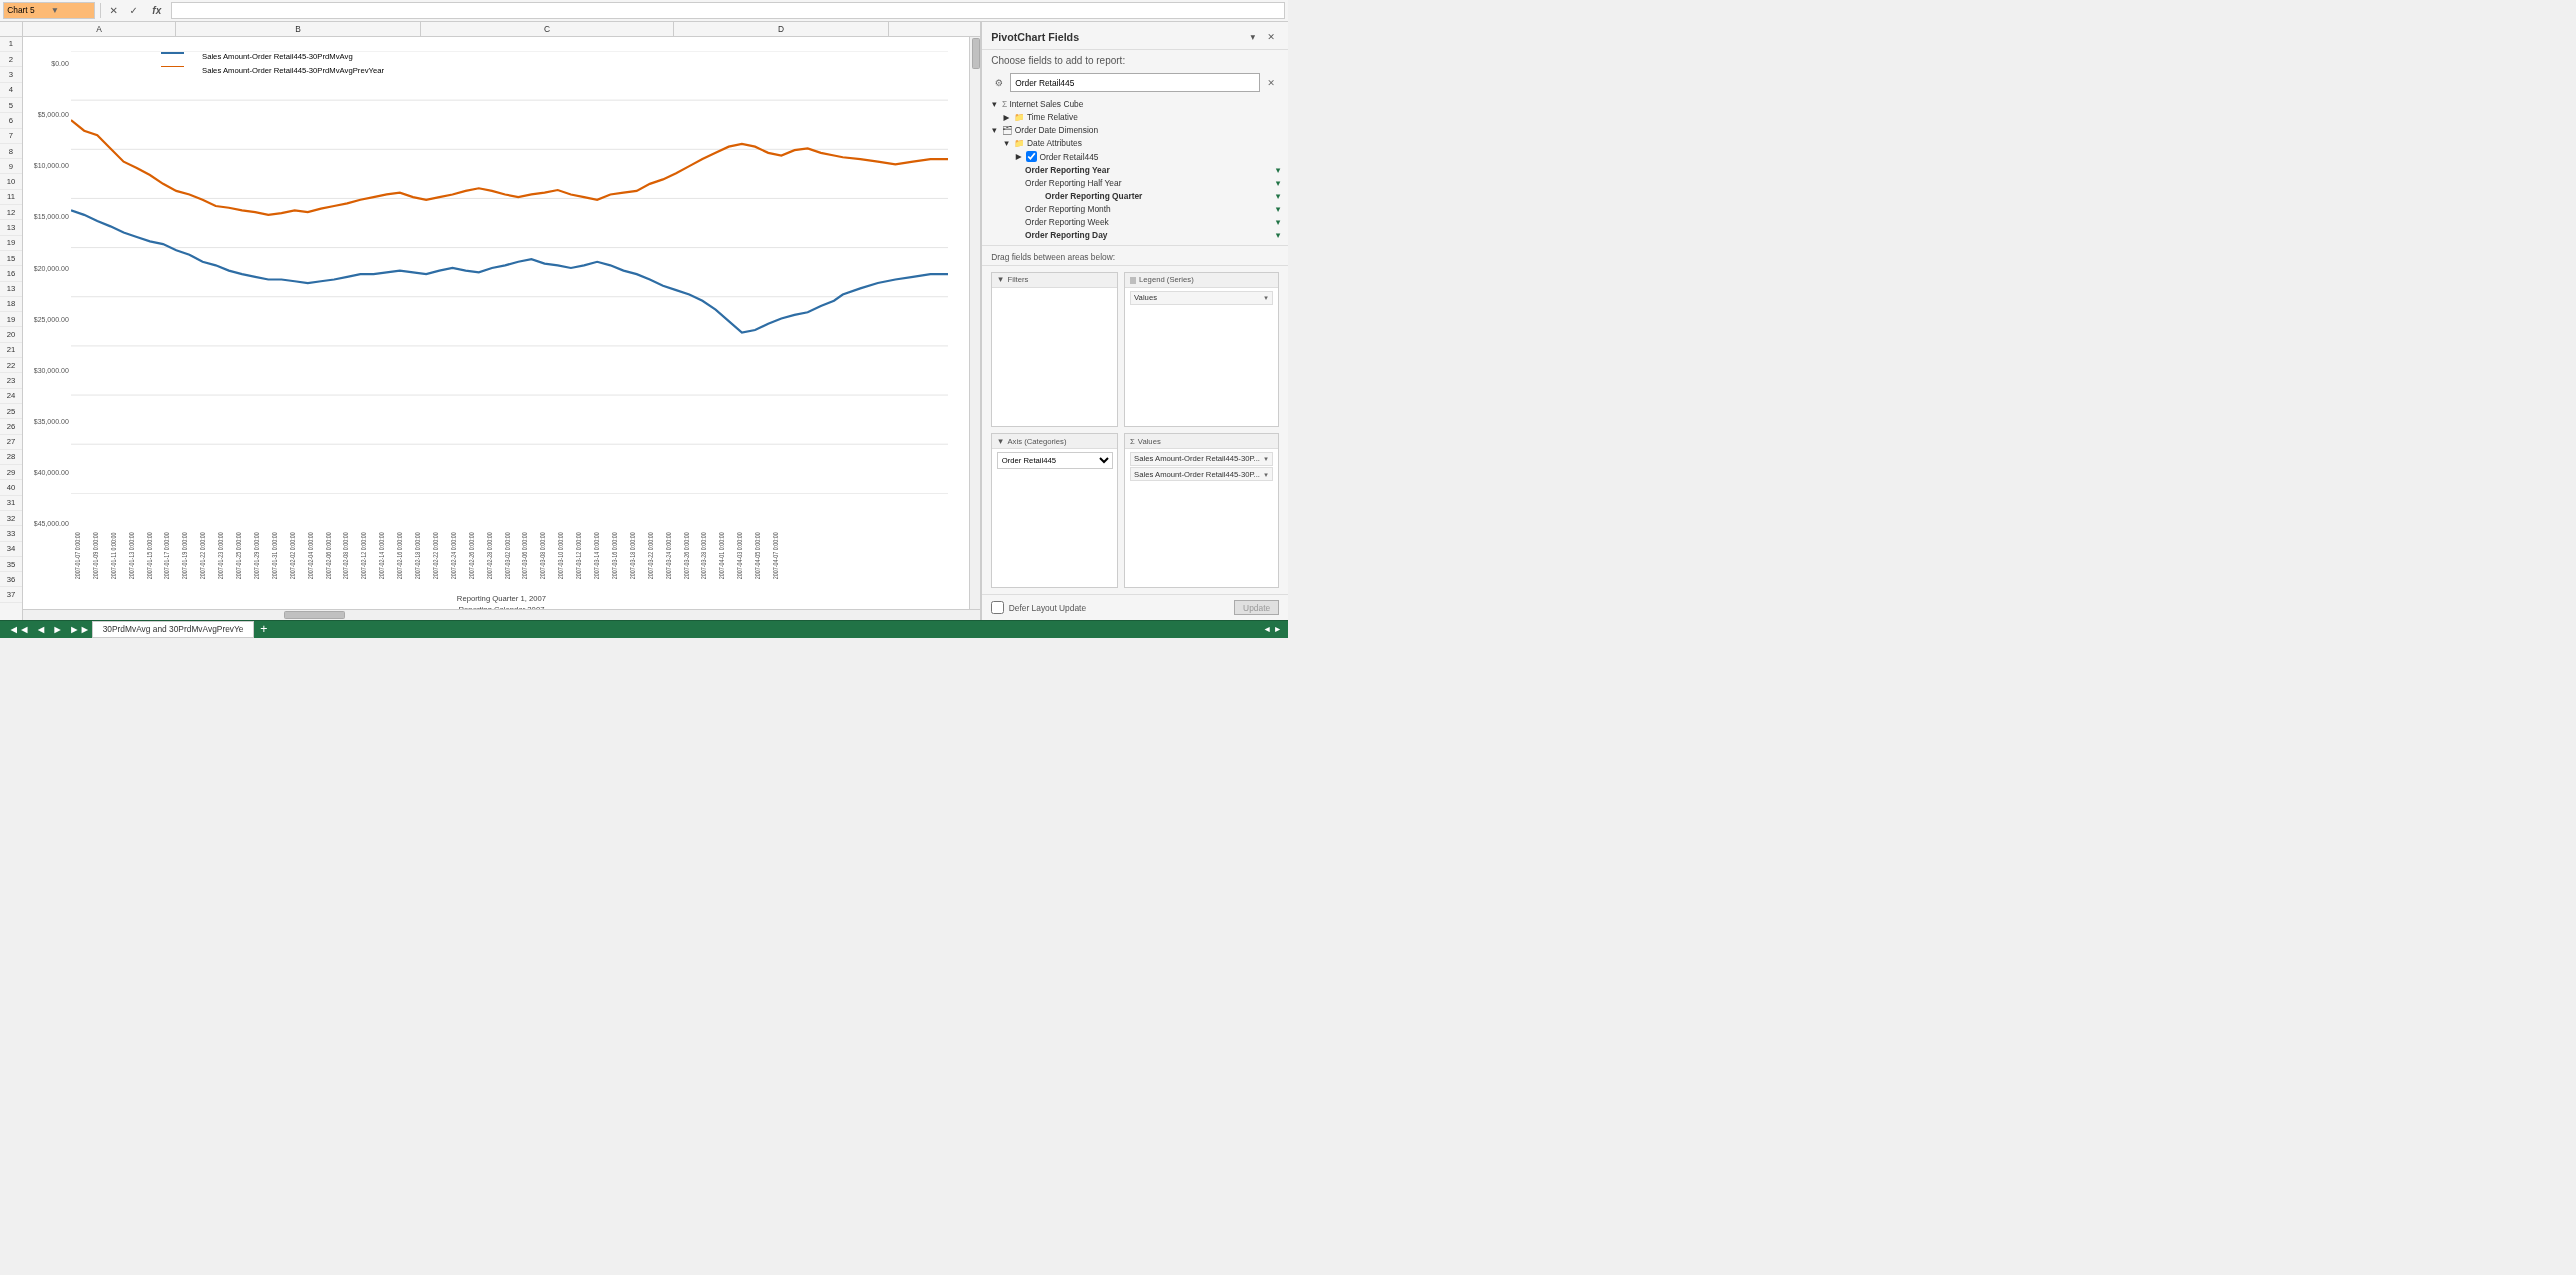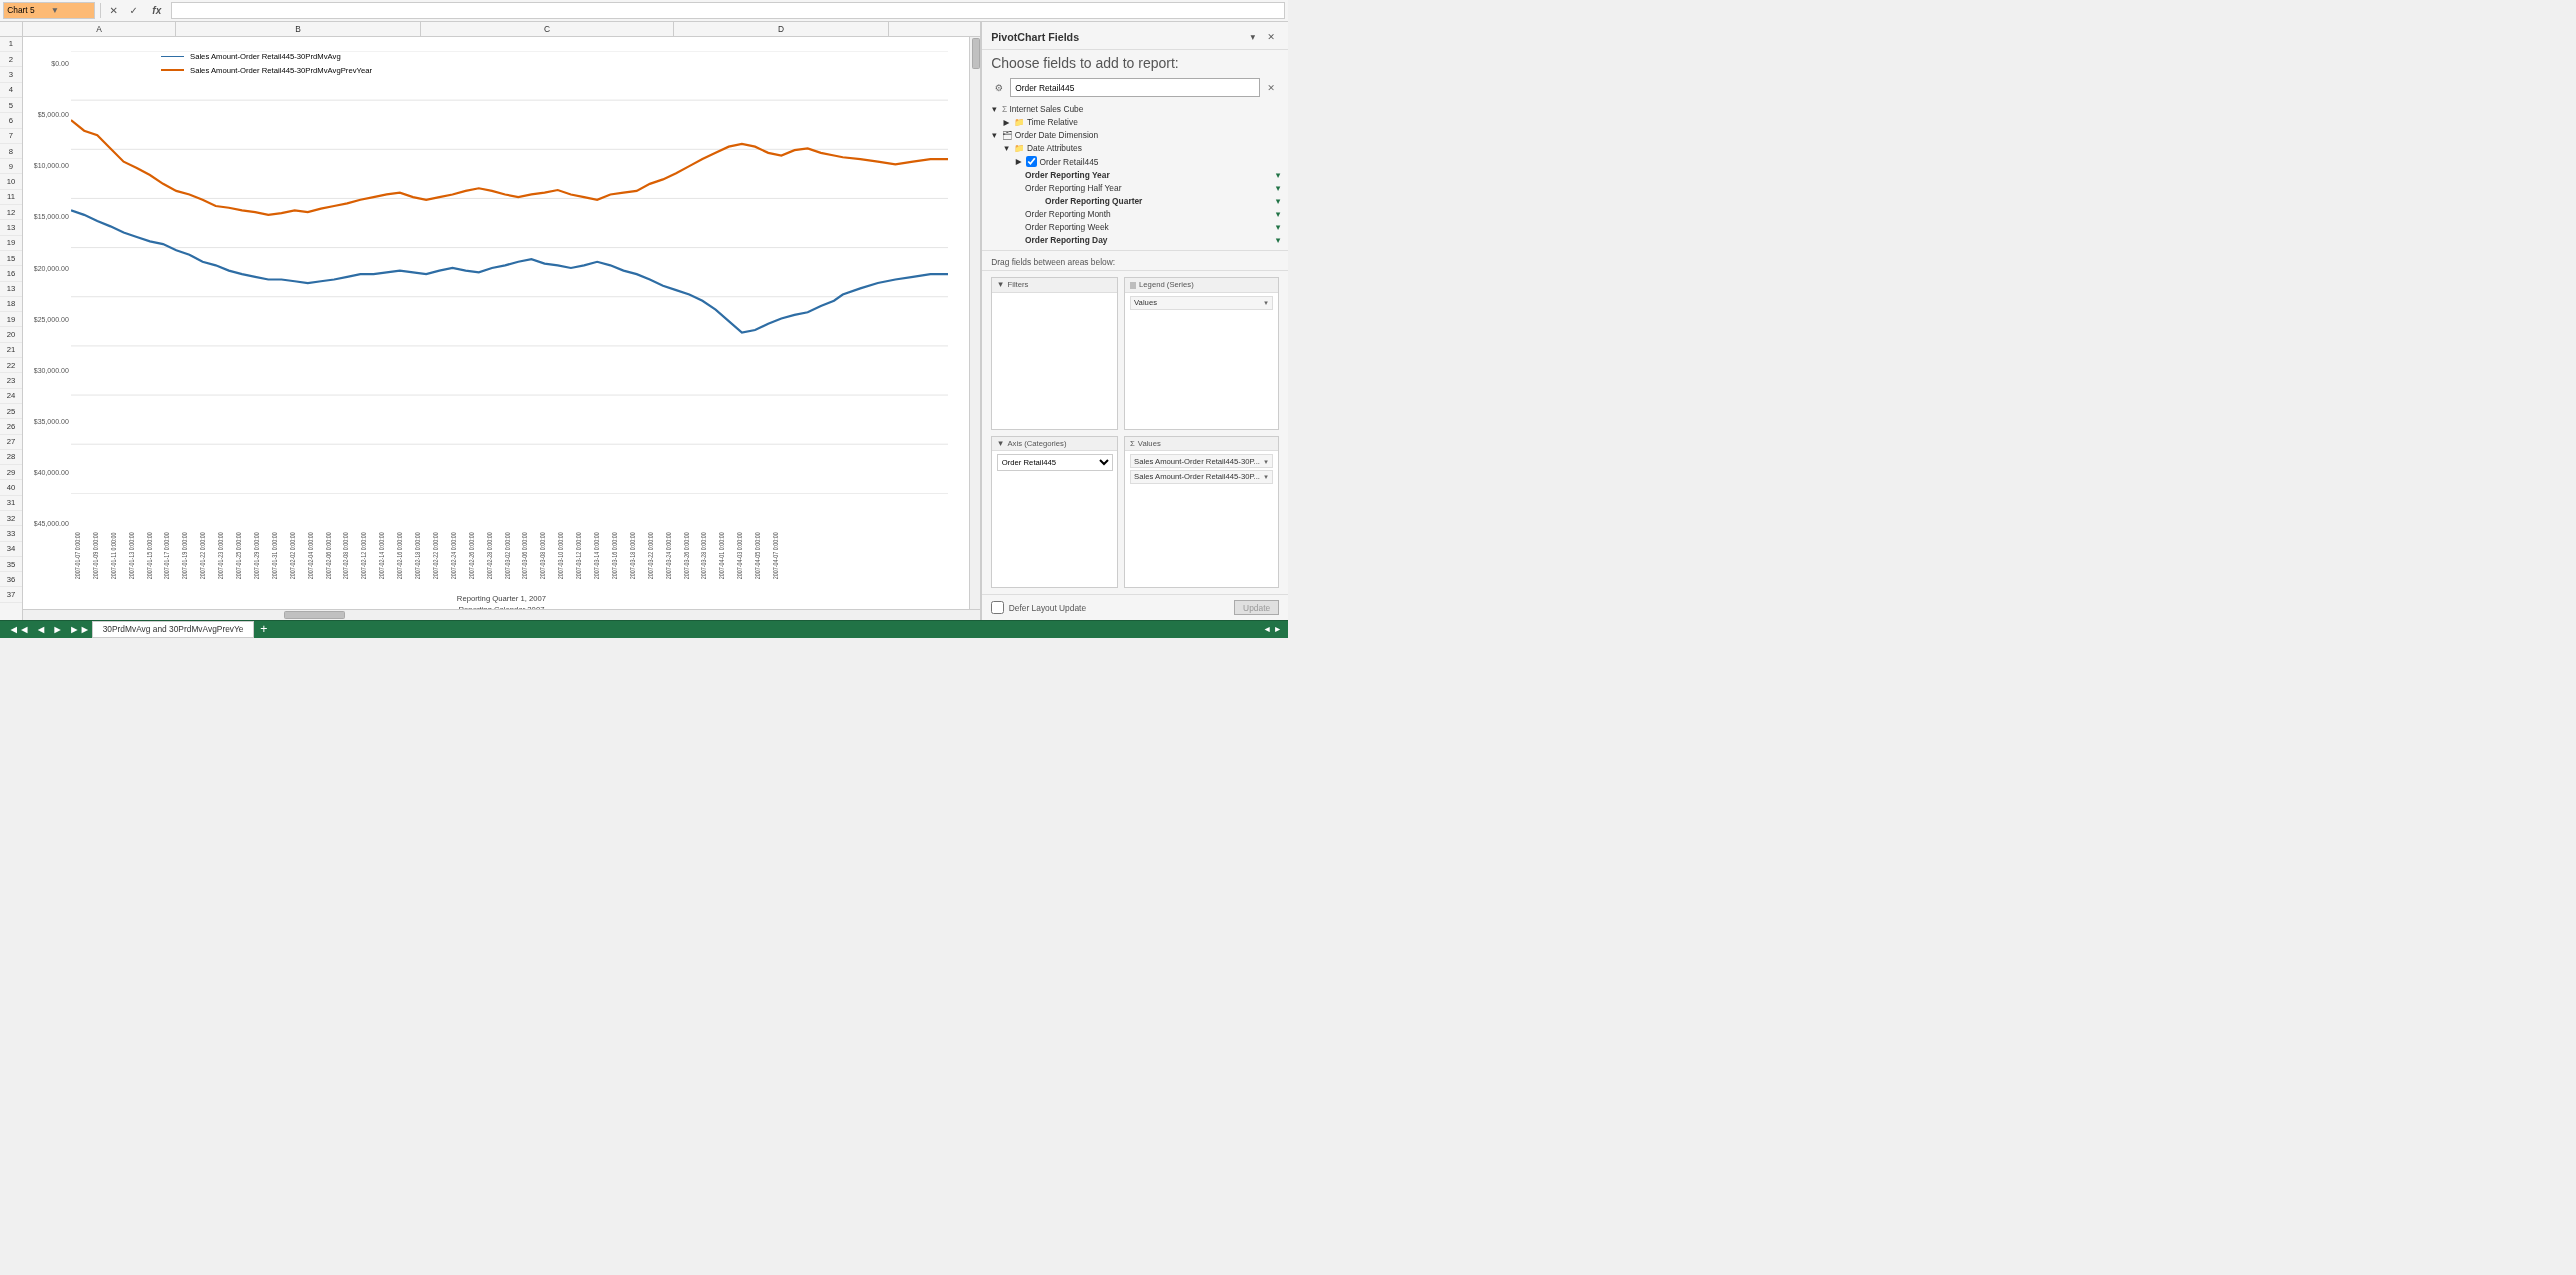--- a/index.html
+++ b/index.html
@@ -114,22 +114,21 @@
       position: absolute;
       top: 15.3px;
       left: 138px;
       display: flex;
       flex-direction: column;
       gap: 4.6px;
       font-size: 7.7px;
     }
     .legend-item {
       display: flex;
-      align-items: center;
-      gap: 6px;
+      gap: 18px;
     }
     .legend-line {
       width: 23px;
       height: 1.5px;
     }
     .y-axis-labels {
       position: absolute;
       top: 23px;
       left: 3.8px;
       bottom: 92px;
@@ -158,21 +157,21 @@
       padding: 7.7px 9.2px 4.6px;
       border-bottom: 0.8px solid #ddd;
     }
     .panel-title { font-size: 10.7px; font-weight: bold; color: #333; }
     .panel-controls { display: flex; gap: 3.1px; }
     .panel-btn { 
       width: 15.3px; height: 15.3px; display: flex; align-items: center; justify-content: center;
       cursor: pointer; color: #555; font-size: 9.2px; border: 0.8px solid transparent;
     }
 
-    .panel-subtext { padding: 4.6px 9.2px; font-size: 14px; color: #555; }
+    .panel-subtext { padding: 4.6px 9.2px; font-size: 10px; color: #555; }
     
     .search-box-container {
       padding: 3.1px 9.2px;
       display: flex;
       align-items: center;
       gap: 3.1px;
     }
     .search-box {
       flex: 1;
       height: 18.4px;

